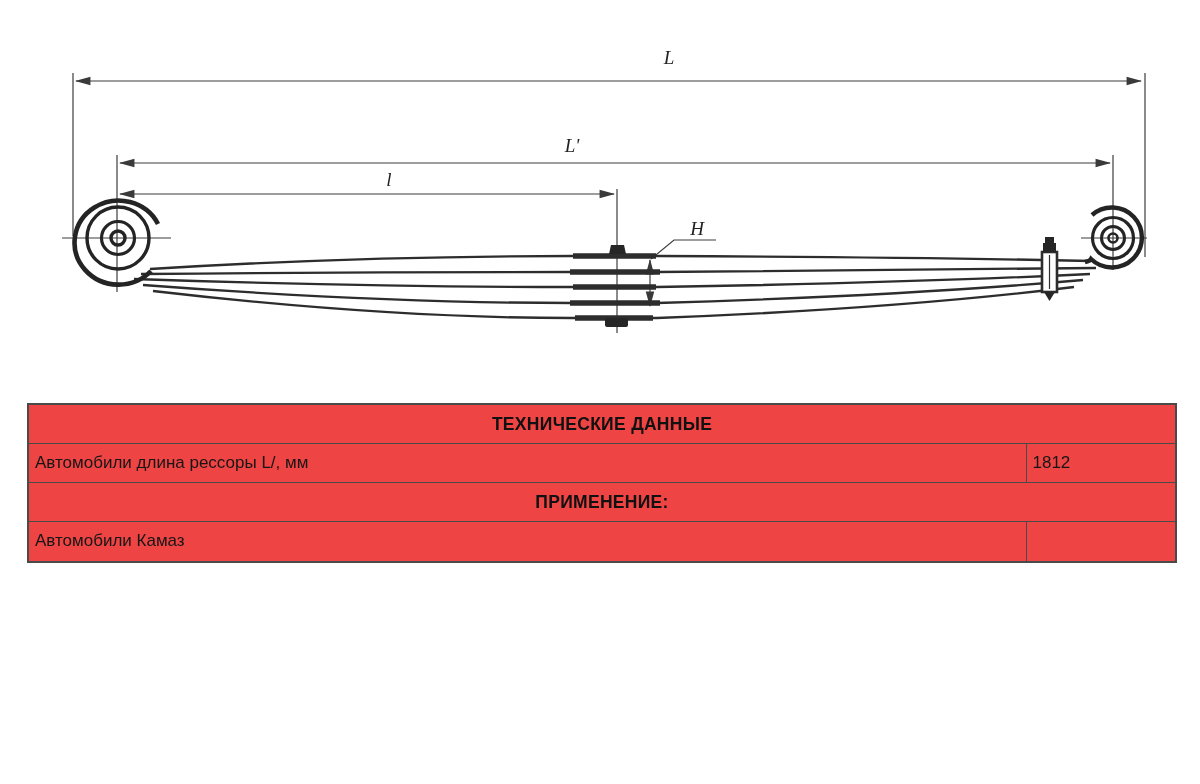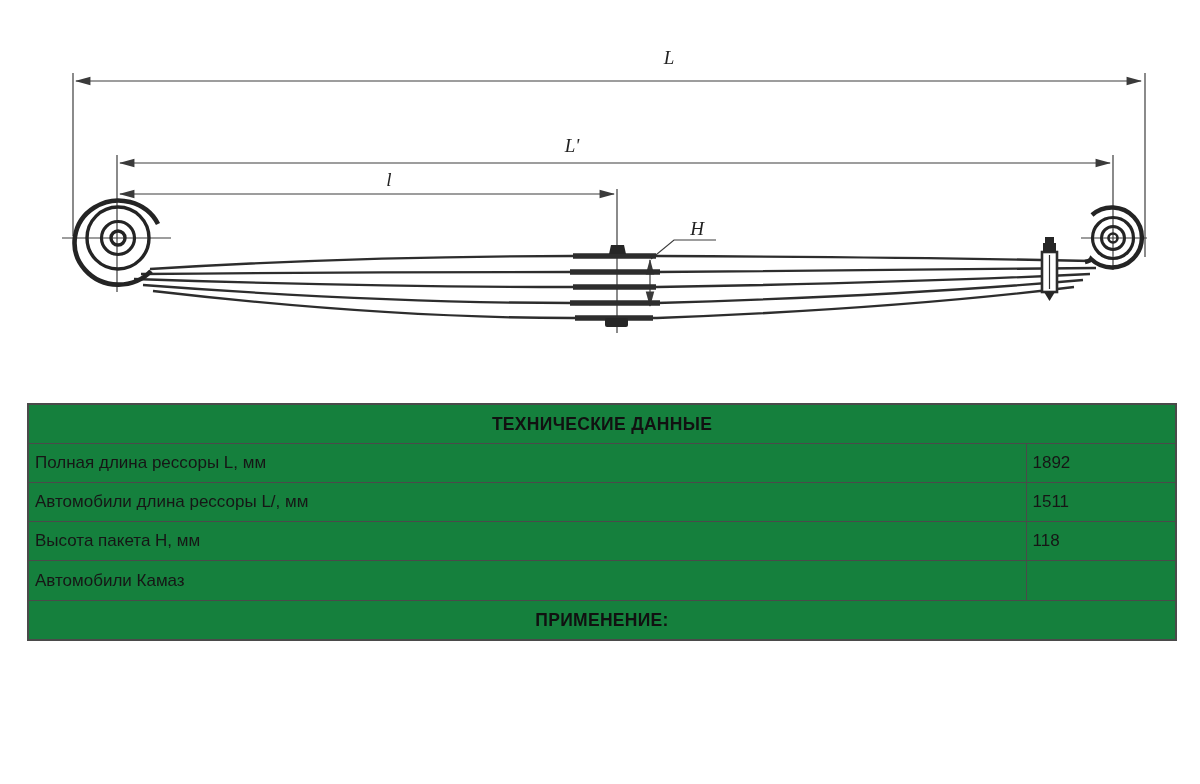--- a/index.html
+++ b/index.html
@@ -9,21 +9,21 @@
   }
   .drawing { position:absolute; left:0; top:0; }
 
   table.spec {
     position:absolute; left:27px; top:403px; width:1148px;
     border-collapse:collapse; table-layout:fixed;
     border:2px solid #4a4a4a;
   }
   table.spec td {
     border:1px solid #4a4a4a;
-    font-size:17px; color:#161616; background:#15803d;
+    font-size:17px; color:#161616; background:#ef4444;
     padding:0 6px; height:38px; vertical-align:middle;
     white-space:nowrap; overflow:hidden;
   }
   table.spec td.section {
     font-weight:bold; text-align:center; font-size:17.5px; color:#111;
     letter-spacing:0.3px;
   }
   table.spec td.val { }
 
   .dim-label { font-family:"Liberation Serif", serif; font-style:italic;
@@ -113,34 +113,26 @@
   <table class="spec">
     <colgroup>
         <col style="width:998px">
         <col style="width:150px">
       </colgroup>
     <tbody>
       <tr>
         <td class="section" colspan="2">ТЕХНИЧЕСКИЕ ДАННЫЕ</td>
       </tr>
       <tr style="height:39px">
-        <td>Полная длина рессоры L, мм</td>
-        <td class="val">1892</td>
+        <td>Автомобили длина рессоры L/, мм</td>
+        <td class="val">1812</td>
       </tr>
-      <tr style="height:39px">
-        <td>Автомобили длина рессоры L/, мм</td>
-        <td class="val">1511</td>
-      </tr>
-      <tr style="height:39px">
-        <td>Высота пакета Н, мм</td>
-        <td class="val">118</td>
+      <tr>
+        <td class="section" colspan="2">ПРИМЕНЕНИЕ:</td>
       </tr>
       <tr style="height:40px">
         <td>Автомобили Камаз</td>
         <td class="val"></td>
-      </tr>
-      <tr>
-        <td class="section" colspan="2">ПРИМЕНЕНИЕ:</td>
       </tr>
     </tbody>
   </table>
 
 </div>
 
 </body></html>

